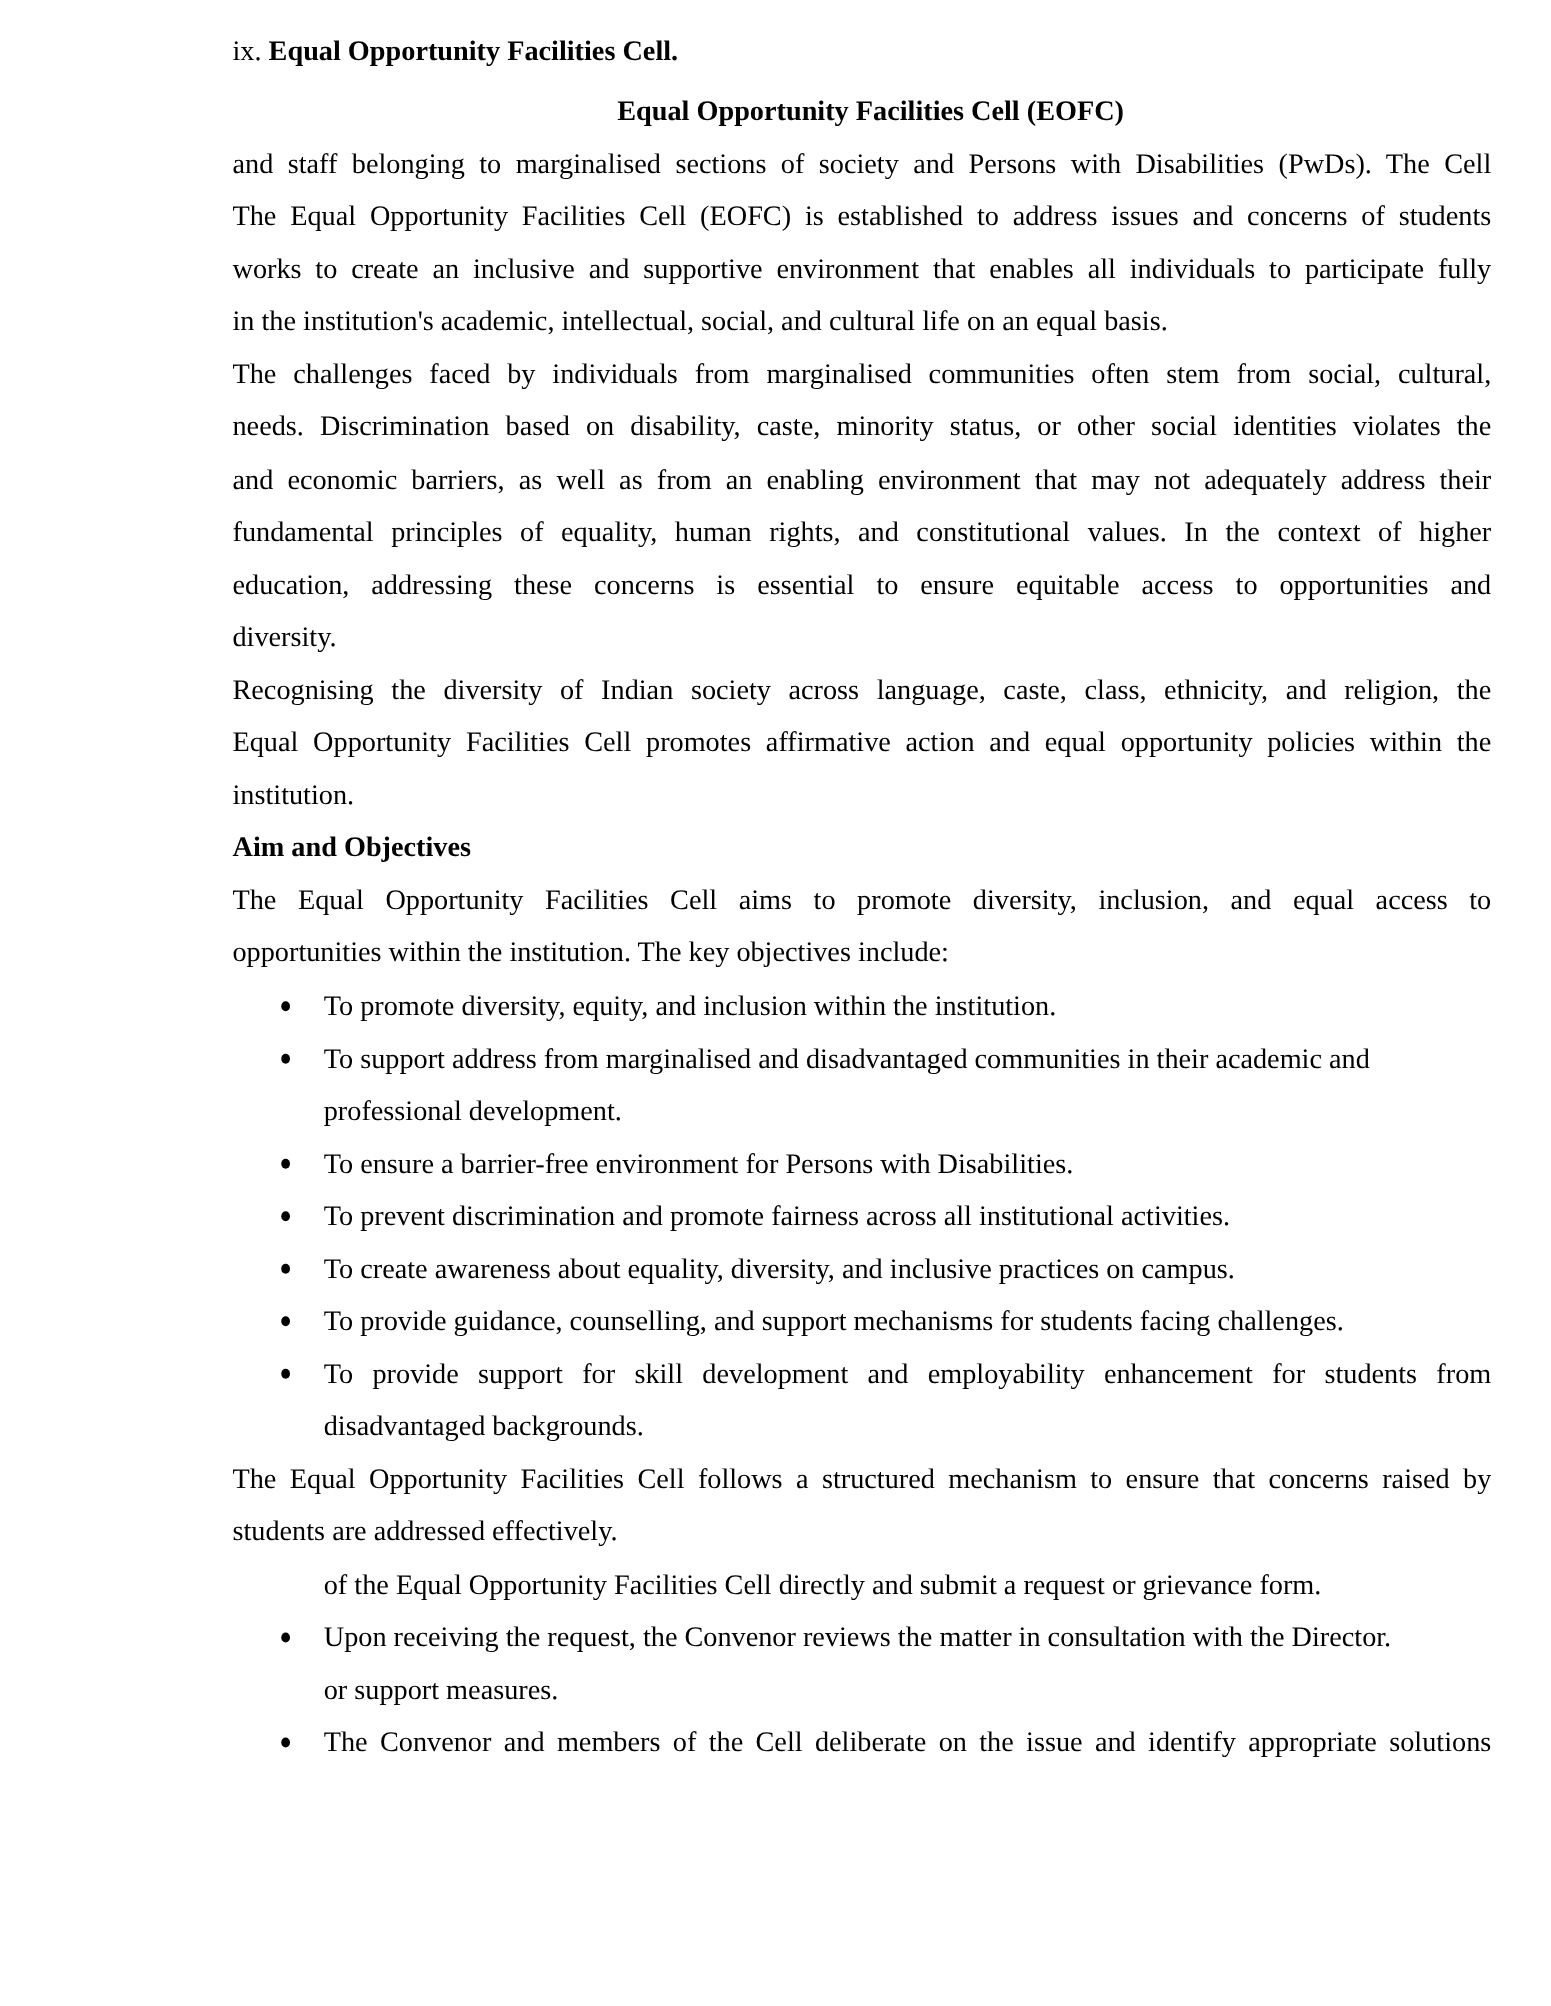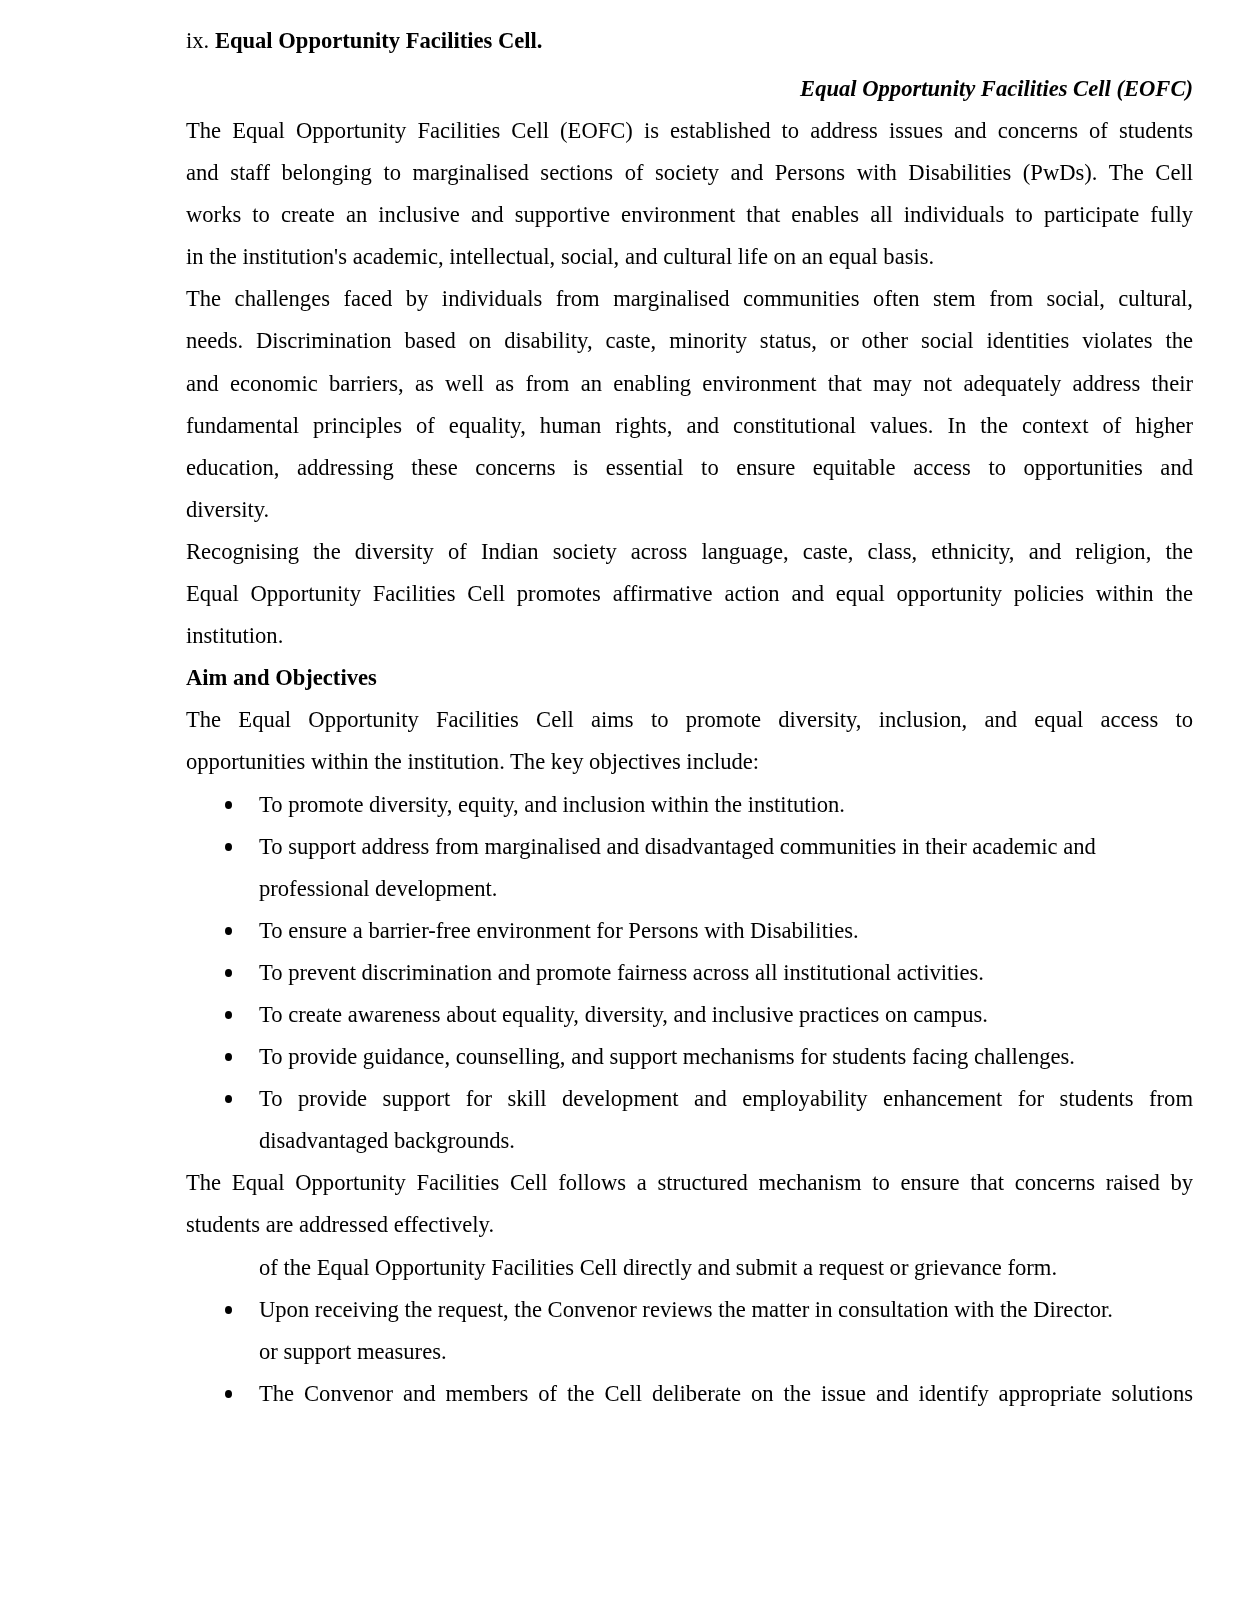--- a/index.html
+++ b/index.html
@@ -28,21 +28,21 @@
       height: 42.1px;
       white-space: nowrap;
     }
     .justify {
       text-align: justify;
       text-align-last: justify;
       white-space: normal;
       overflow: hidden;
     }
     .bold { font-weight: bold; }
-    .center { text-align: right; font-style: italic; }
+    .center { text-align: center; }
     .top-heading {
       line-height: 38px;
       height: 38px;
     }
     .title {
       line-height: 58px;
       height: 50px;
       padding-left: 14px;
     }
     .bullet-row {
@@ -75,22 +75,22 @@
 
 <div class="page">
 
   <div class="line top-heading">
     <span>ix. </span><span class="bold">Equal Opportunity Facilities Cell.</span>
   </div>
 
   <div class="line title bold center">Equal Opportunity Facilities Cell (EOFC)</div>
 
   <div>
+    <div class="line justify">and staff belonging to marginalised sections of society and Persons with Disabilities (PwDs). The Cell</div>
     <div class="line justify">The Equal Opportunity Facilities Cell (EOFC) is established to address issues and concerns of students</div>
-    <div class="line justify">and staff belonging to marginalised sections of society and Persons with Disabilities (PwDs). The Cell</div>
     <div class="line justify">works to create an inclusive and supportive environment that enables all individuals to participate fully</div>
     <div class="line">in the institution's academic, intellectual, social, and cultural life on an equal basis.</div>
   </div>
 
   <div>
     <div class="line justify">The challenges faced by individuals from marginalised communities often stem from social, cultural,</div>
     <div class="line justify">needs. Discrimination based on disability, caste, minority status, or other social identities violates the</div>
     <div class="line justify">and economic barriers, as well as from an enabling environment that may not adequately address their</div>
     <div class="line justify">fundamental principles of equality, human rights, and constitutional values. In the context of higher</div>
     <div class="line justify">education, addressing these concerns is essential to ensure equitable access to opportunities and</div>

